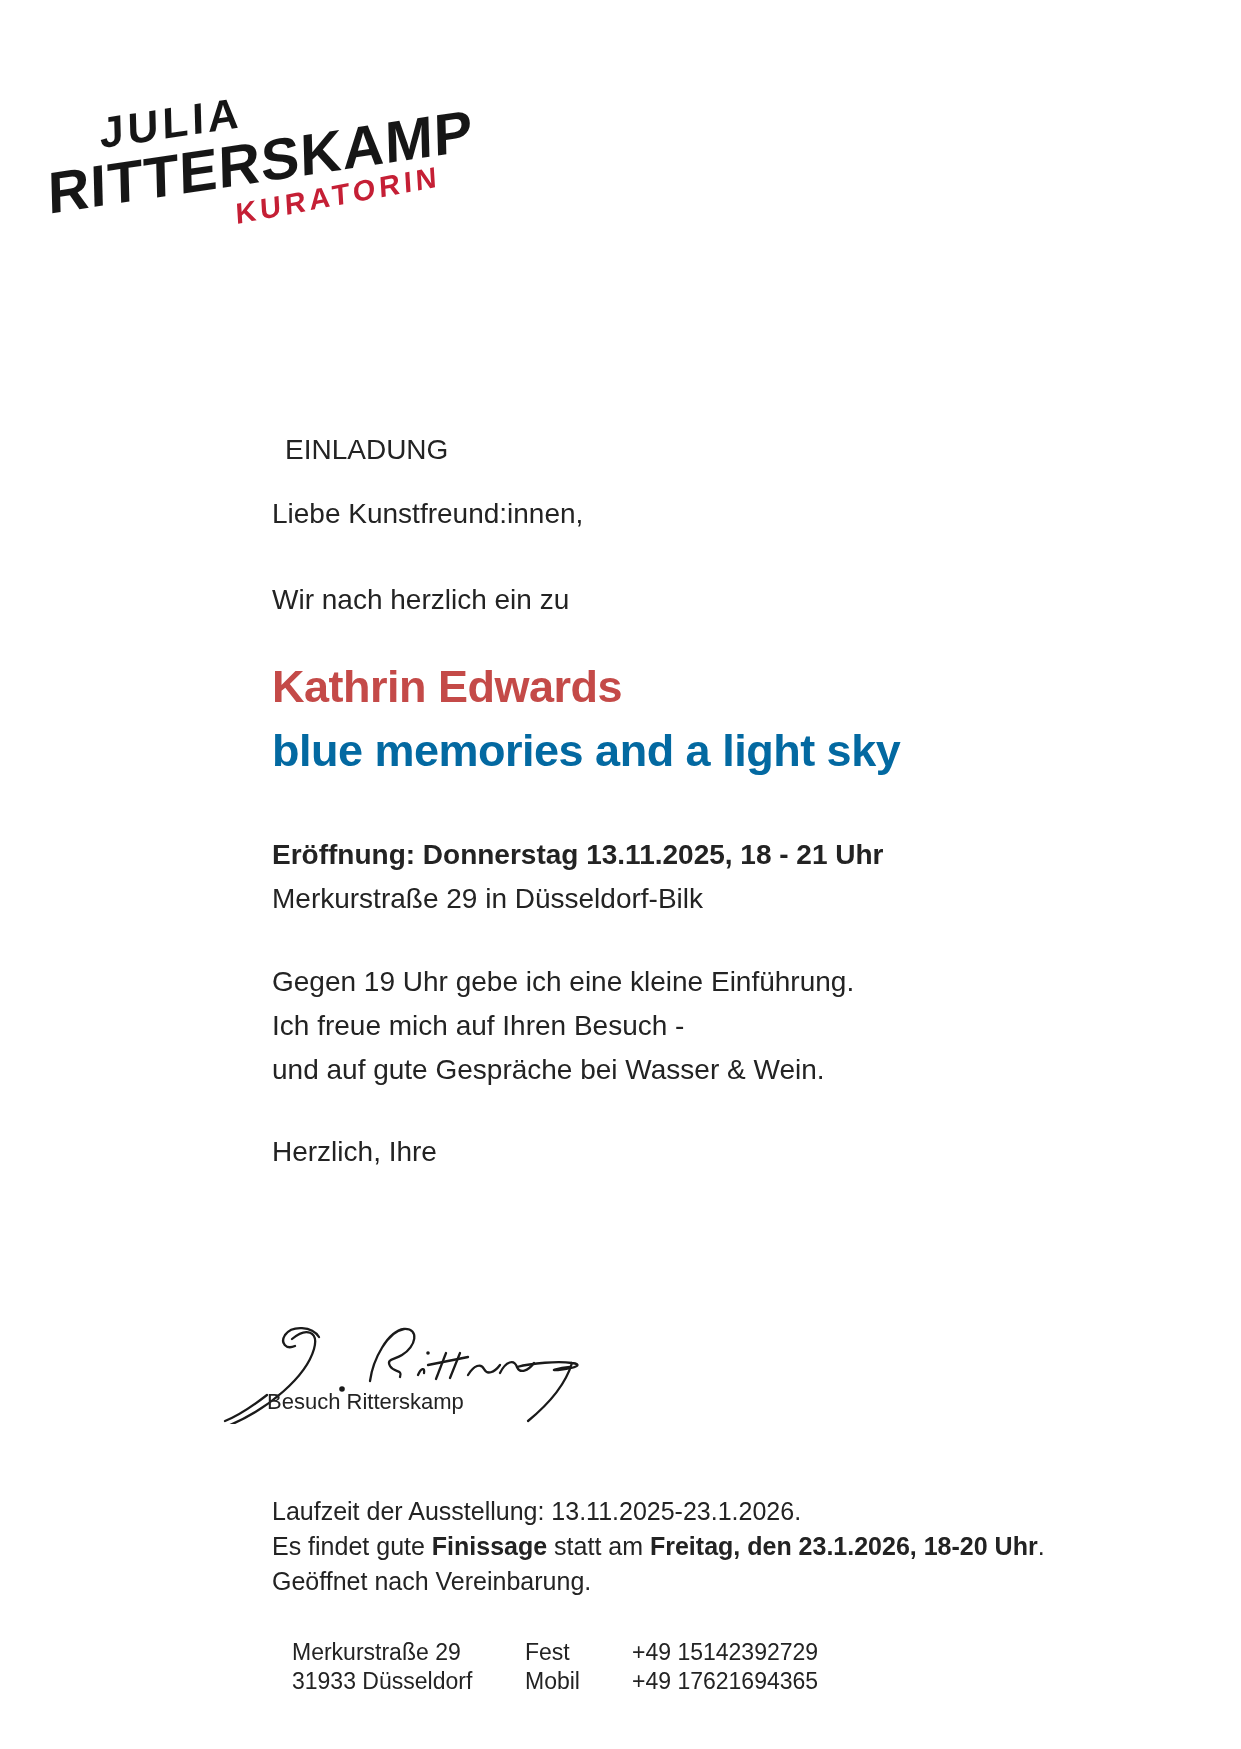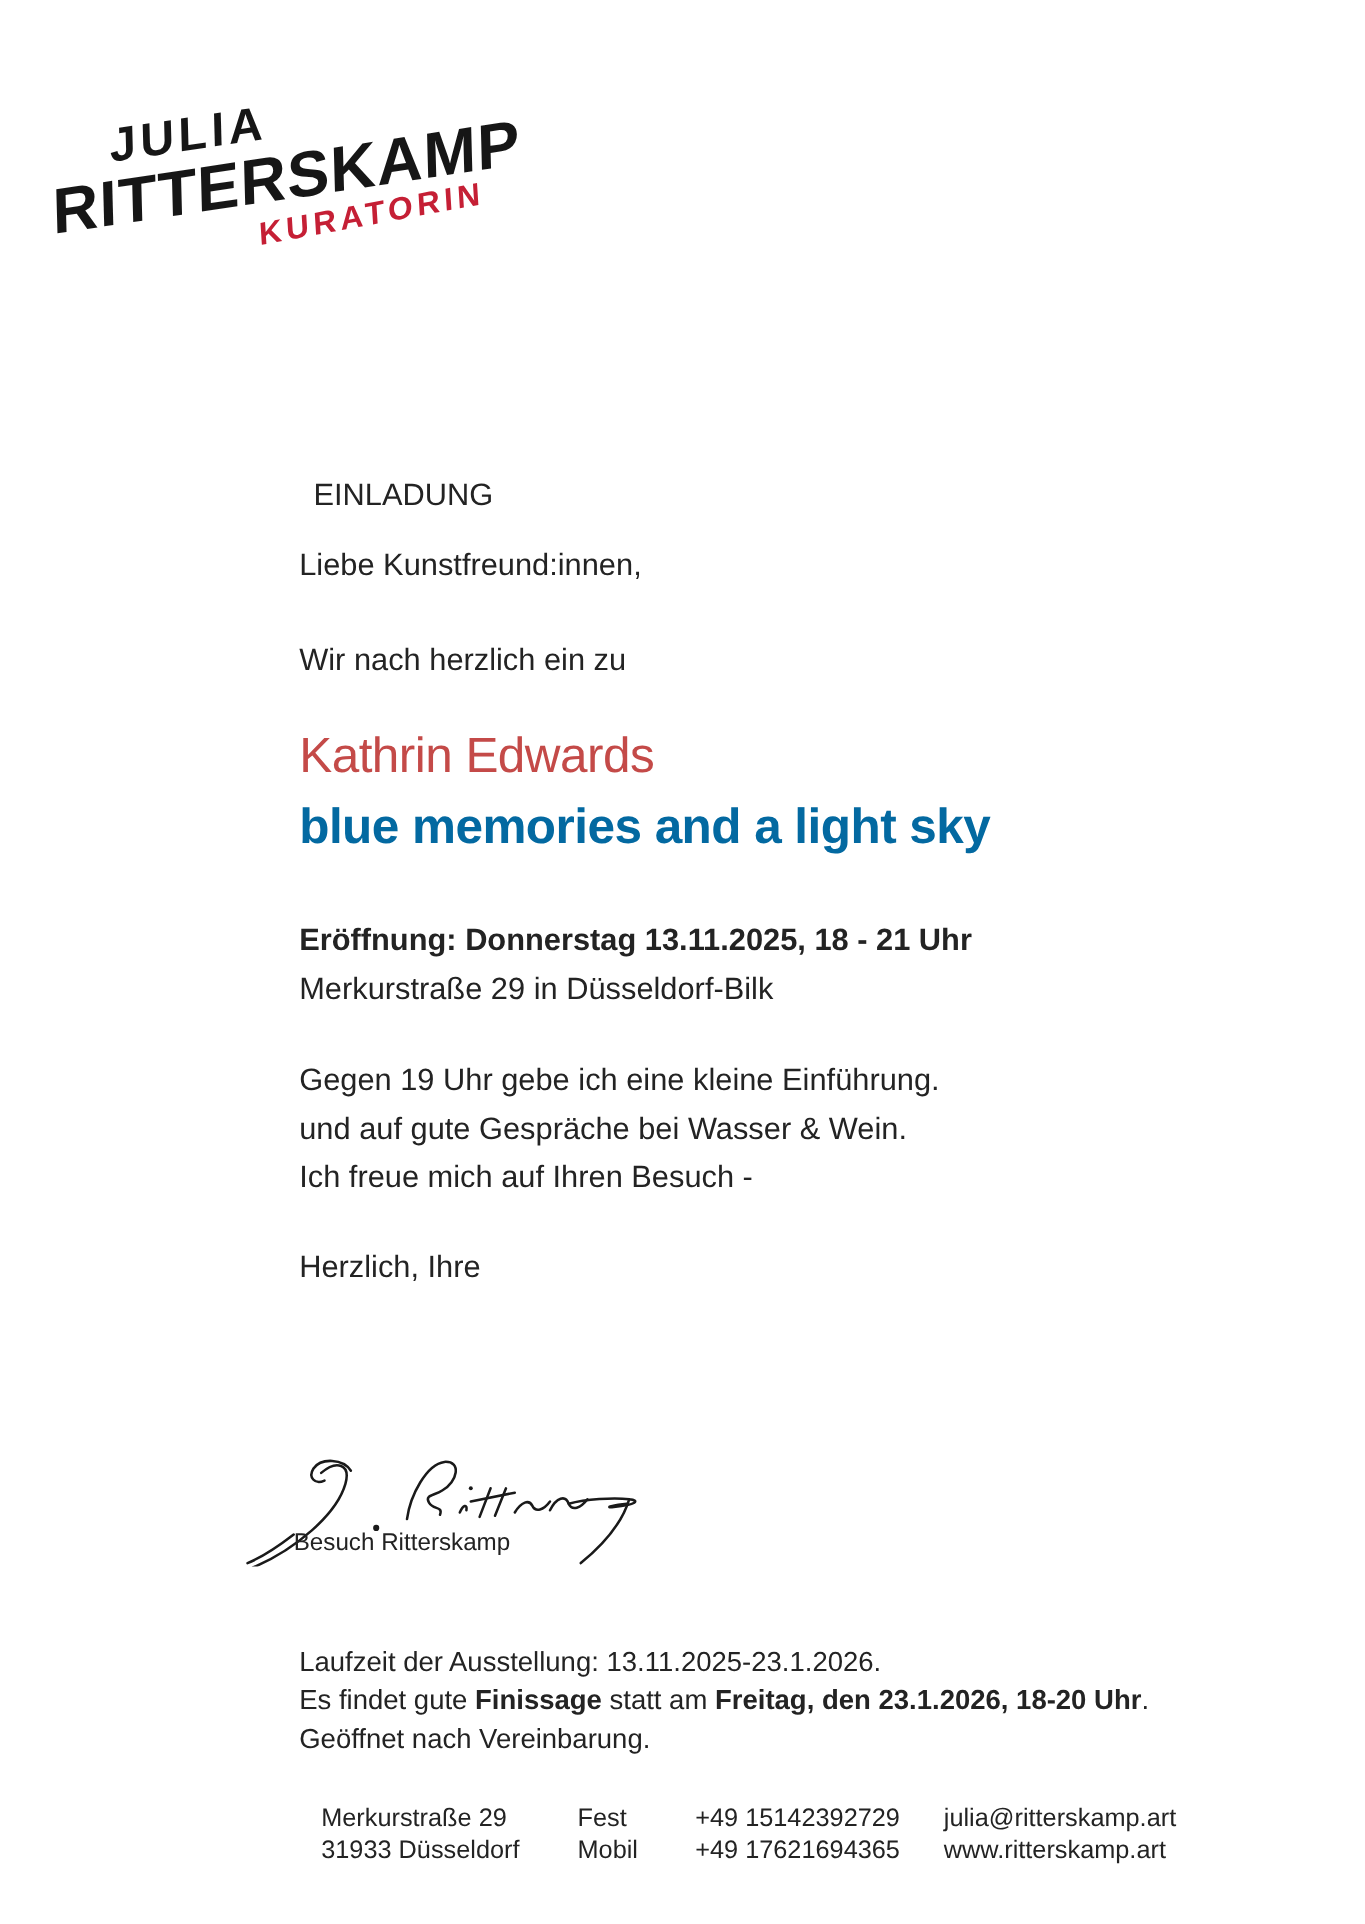--- a/index.html
+++ b/index.html
@@ -34,21 +34,21 @@
     line-height:1;
   }
   
   .abs{position:absolute;left:272px;}
   .body-text{font-size:28px;line-height:44px;color:#232323;}
   .bold{font-weight:bold;}
   .heading{top:428px;font-size:28px;font-weight:normal;margin-left:13px;}
   .salutation{top:492px;}
   .intro{top:578px;}
   .artist{
-    top:660px;font-size:45px;font-weight:normal;
+    top:660px;font-size:45px;font-weight:bold;
     color:#c44a48;letter-spacing:-0.5px;line-height:1.2;
   }
   .exh-title{
     top:724px;font-size:45px;font-weight:bold;
     color:#0369a1;letter-spacing:-0.5px;line-height:1.2;
   }
   .opening{top:833px;}
   .paragraph{top:960px;}
   .closing{top:1130px;}
   .signature-wrap{position:absolute;left:222px;top:1322px;width:366px;height:102px;}
@@ -83,22 +83,22 @@
 
   <div class="abs exh-title">blue memories and a light sky</div>
 
   <div class="abs opening body-text">
     <div class="bold">Eröffnung: Donnerstag 13.11.2025, 18 - 21 Uhr</div>
     <div>Merkurstraße 29 in Düsseldorf-Bilk</div>
   </div>
 
   <div class="abs paragraph body-text">
     <div>Gegen 19 Uhr gebe ich eine kleine Einführung.</div>
+    <div>Ich freue mich auf Ihren Besuch -</div>
     <div>und auf gute Gespräche bei Wasser &amp; Wein.</div>
-    <div>Ich freue mich auf Ihren Besuch -</div>
   </div>
 
   <div class="abs closing body-text">Herzlich, Ihre</div>
 
   <div class="signature-wrap">
     <svg viewBox="0 0 366 100" fill="none" stroke="#1a1a1a" stroke-width="2.3" stroke-linecap="round" stroke-linejoin="round">
       <path d="M97 14 C90 3 70 2 63 12 C58 20 64 27 73 23"></path>
       <path d="M70 16 C84 4 97 8 92 26 C84 54 46 86 8 102"></path>
       <path d="M3 98 C18 92 32 82 45 72"></path>
       <circle cx="120" cy="66" r="2.8" fill="#1a1a1a" stroke="none"></circle>
@@ -129,18 +129,14 @@
     <div>31933 Düsseldorf</div>
   </div>
   <div class="footer-col f-col2">
     <div>Fest</div>
     <div>Mobil</div>
   </div>
   <div class="footer-col f-col3">
     <div>+49 15142392729</div>
     <div>+49 17621694365</div>
   </div>
-  <div class="footer-col f-col4">
-    <div>julia@ritterskamp.art</div>
-    <div>www.ritterskamp.art</div>
-  </div>
 
 </div>
 
 </body></html>

